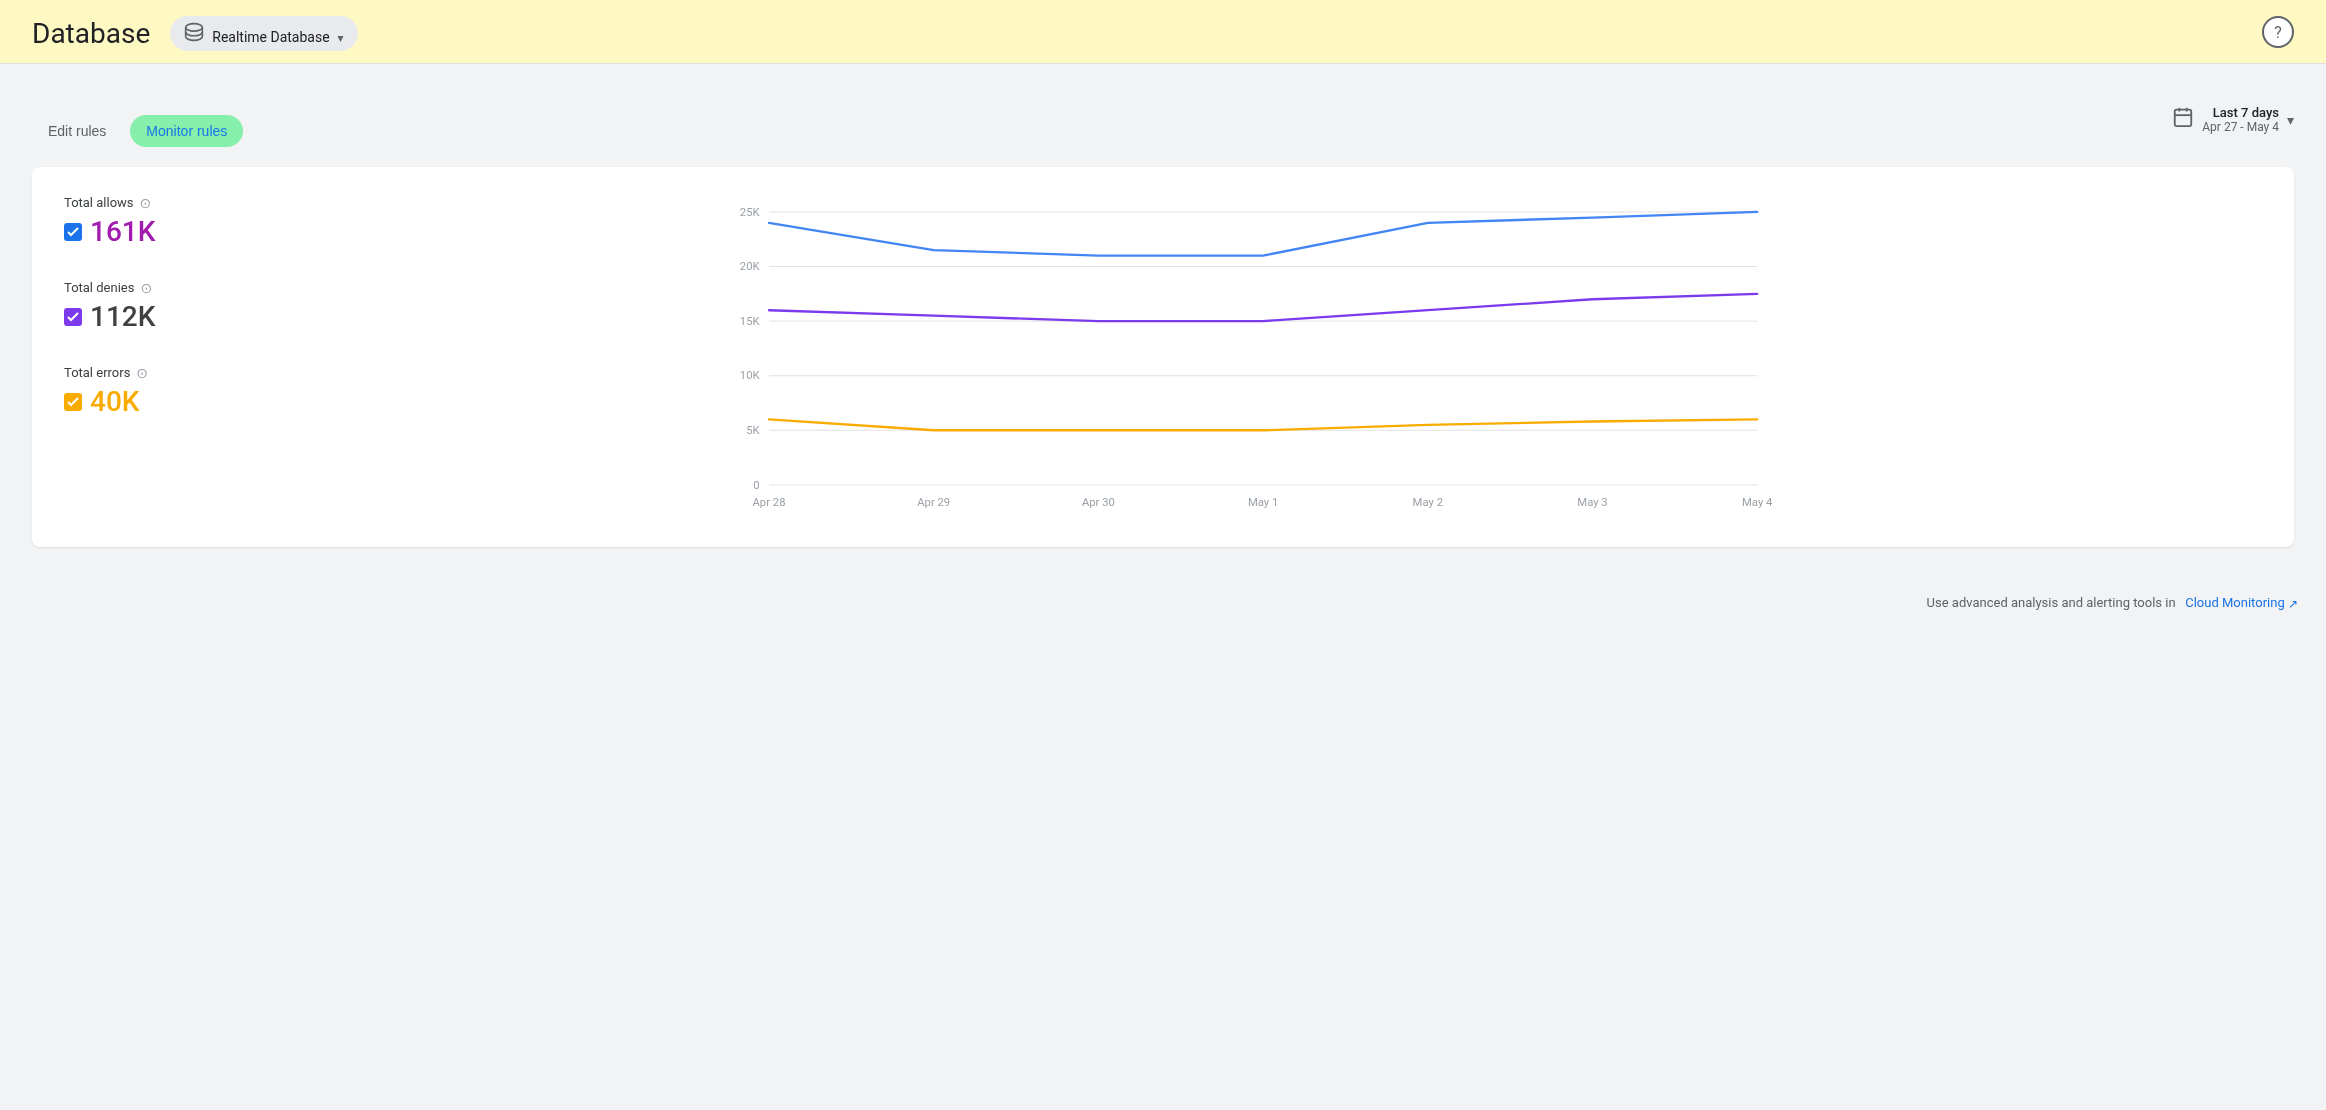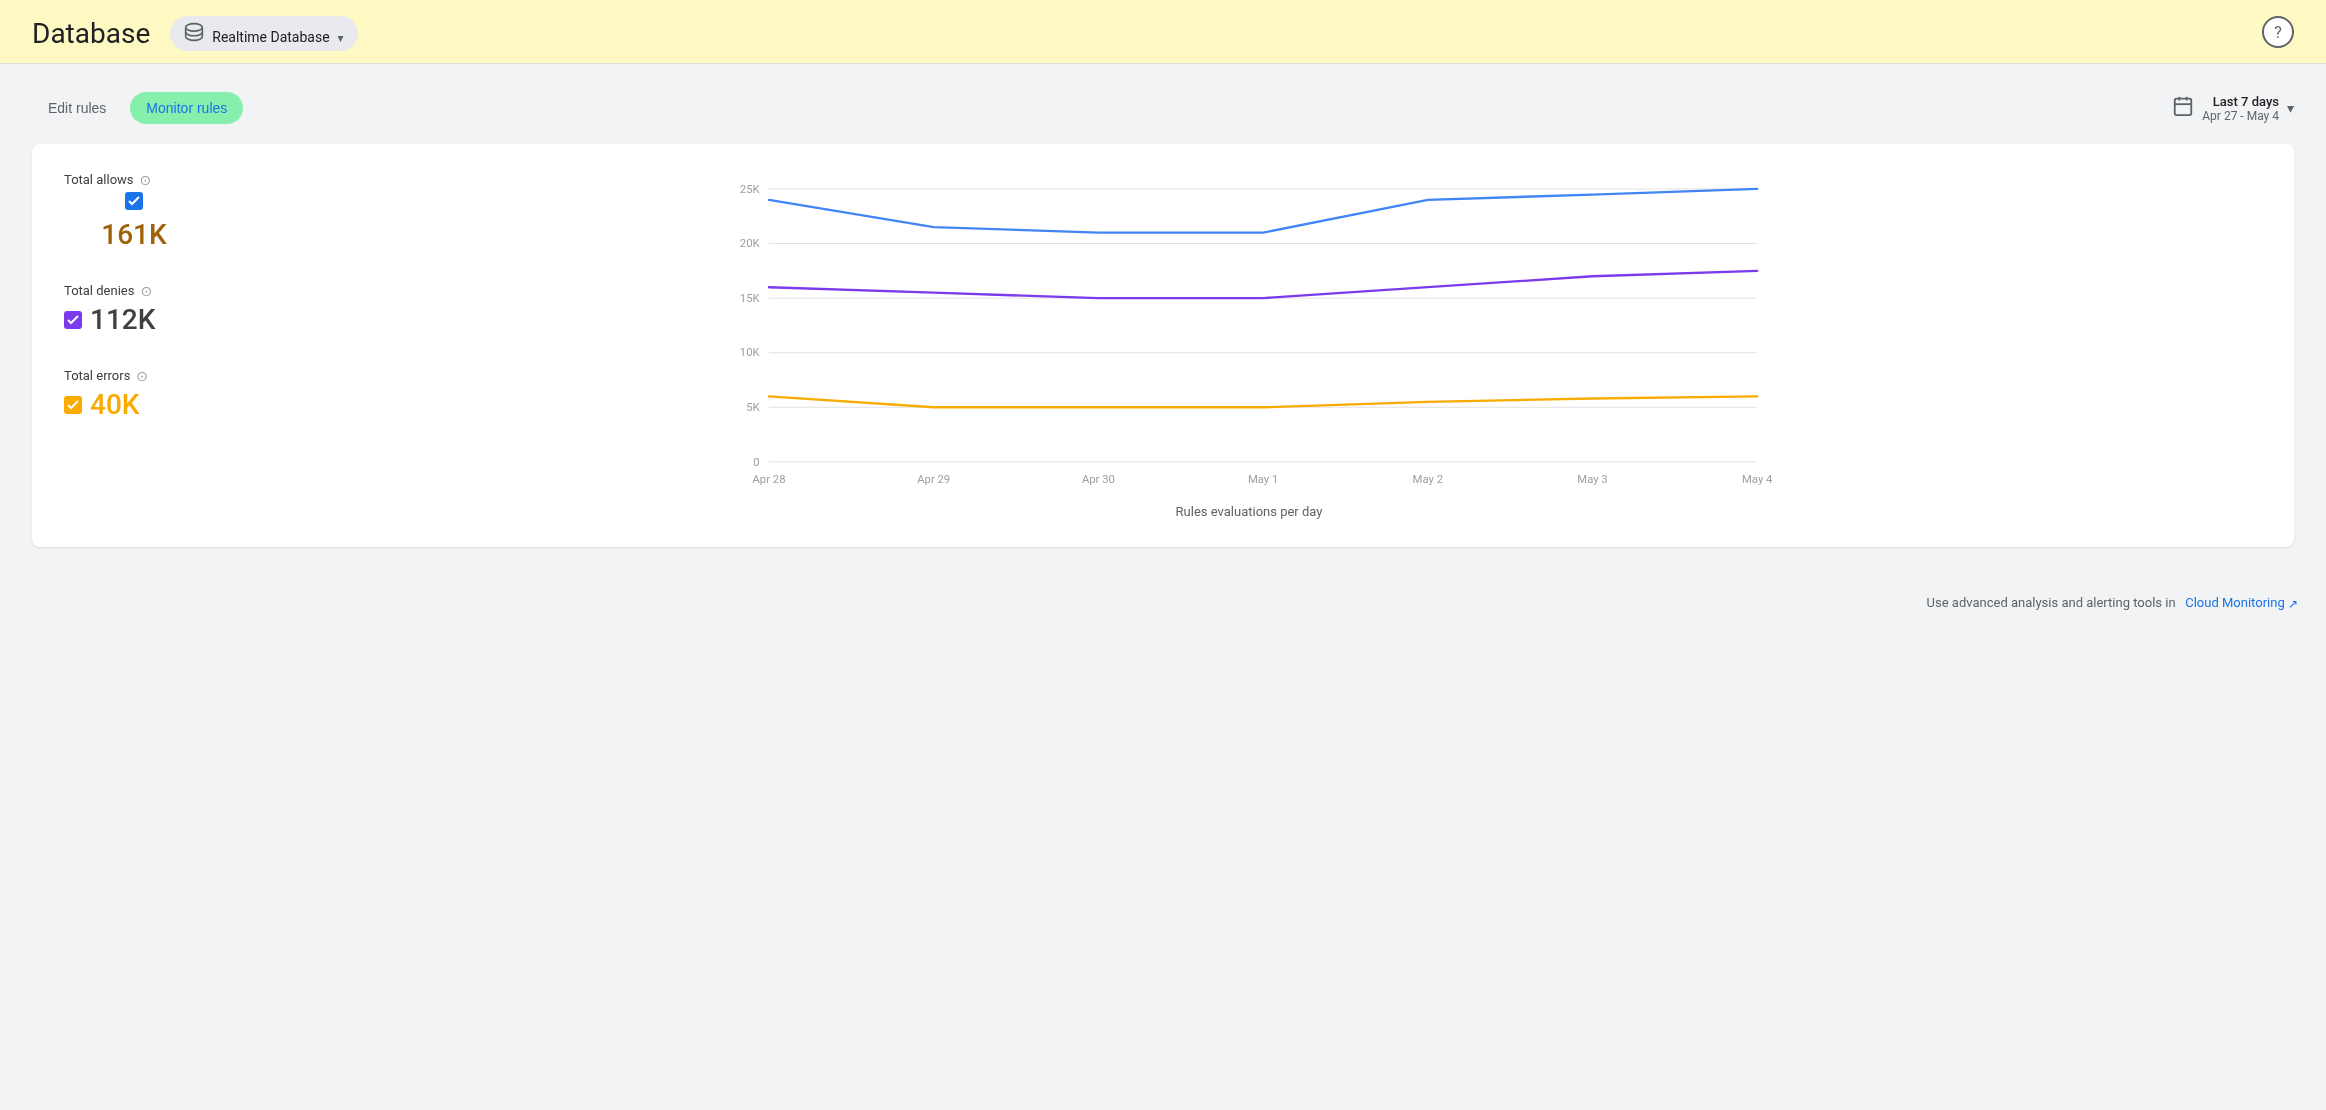--- a/index.html
+++ b/index.html
@@ -85,20 +85,21 @@
     .toolbar {
       display: flex;
       align-items: center;
       justify-content: space-between;
       margin-bottom: 20px;
     }
     .toolbar-left {
       display: flex;
       align-items: center;
       gap: 8px;
+      margin-top: 23px;
     }
     .btn-text {
       padding: 8px 16px;
       border: none;
       background: transparent;
       font-size: 14px;
       color: #5f6368;
       cursor: pointer;
       border-radius: 4px;
       font-weight: 500;
@@ -162,21 +163,21 @@
       font-size: 14px;
       color: #9aa0a6;
     }
     .legend-value {
       font-size: 28px;
       font-weight: 500;
       display: flex;
       align-items: center;
       gap: 8px;
     }
-    .legend-value.blue { color: #a16207; flex-direction: column; }
+    .legend-value.blue { color: #a21caf; }
     .legend-value.purple { color: #404040; }
     .legend-value.yellow { color: #f9ab00; }
     .checkbox {
       width: 18px;
       height: 18px;
       border-radius: 3px;
       display: flex;
       align-items: center;
       justify-content: center;
       flex-shrink: 0;
@@ -333,21 +334,20 @@
           <text x="740" y="330" font-size="12" fill="#9aa0a6" text-anchor="middle">May 2</text>
           <text x="915" y="330" font-size="12" fill="#9aa0a6" text-anchor="middle">May 3</text>
           <text x="1090" y="330" font-size="12" fill="#9aa0a6" text-anchor="middle">May 4</text>
 
           <polyline points="40,29.6 215,58.6 390,64.4 565,64.4 740,29.6 915,24 1090,18" fill="none" stroke="#4285f4" stroke-width="2.5" stroke-linejoin="round" stroke-linecap="round"></polyline>
 
           <polyline points="40,122.4 215,128.2 390,134 565,134 740,122.4 915,110.8 1090,105" fill="none" stroke="#7c3aed" stroke-width="2.5" stroke-linejoin="round" stroke-linecap="round"></polyline>
 
           <polyline points="40,238.4 215,250 390,250 565,250 740,244.2 915,240.7 1090,238.4" fill="none" stroke="#f9ab00" stroke-width="2.5" stroke-linejoin="round" stroke-linecap="round"></polyline>
         </svg>
-        <div class="chart-x-label">Rules evaluations per day</div>
       </div>
     </div>
   </div>
 </div>
 
 <div class="footer-note">
   <span>Use advanced analysis and alerting tools in</span>
   &nbsp;
   <a href="#">
     <span>Cloud Monitoring</span>

